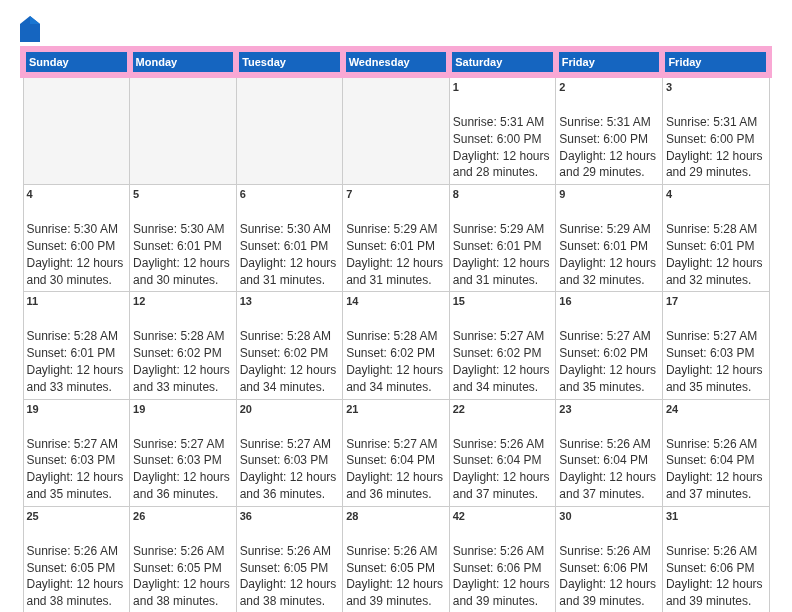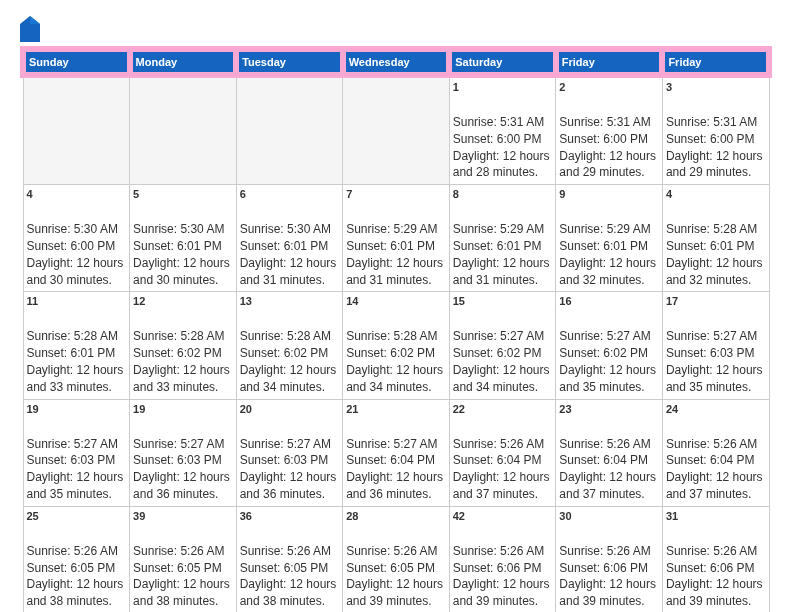--- a/index.html
+++ b/index.html
@@ -235,21 +235,21 @@
             <span class="day-number">24</span>
             <div class="day-info">Sunrise: 5:26 AM<br>Sunset: 6:04 PM<br>Daylight: 12 hours and 37 minutes.</div>
           </td>
         </tr>
         <tr>
           <td>
             <span class="day-number">25</span>
             <div class="day-info">Sunrise: 5:26 AM<br>Sunset: 6:05 PM<br>Daylight: 12 hours and 38 minutes.</div>
           </td>
           <td>
-            <span class="day-number">39</span>
+            <span class="day-number">26</span>
             <div class="day-info">Sunrise: 5:26 AM<br>Sunset: 6:05 PM<br>Daylight: 12 hours and 38 minutes.</div>
           </td>
           <td>
             <span class="day-number">36</span>
             <div class="day-info">Sunrise: 5:26 AM<br>Sunset: 6:05 PM<br>Daylight: 12 hours and 38 minutes.</div>
           </td>
           <td>
             <span class="day-number">28</span>
             <div class="day-info">Sunrise: 5:26 AM<br>Sunset: 6:05 PM<br>Daylight: 12 hours and 39 minutes.</div>
           </td>

